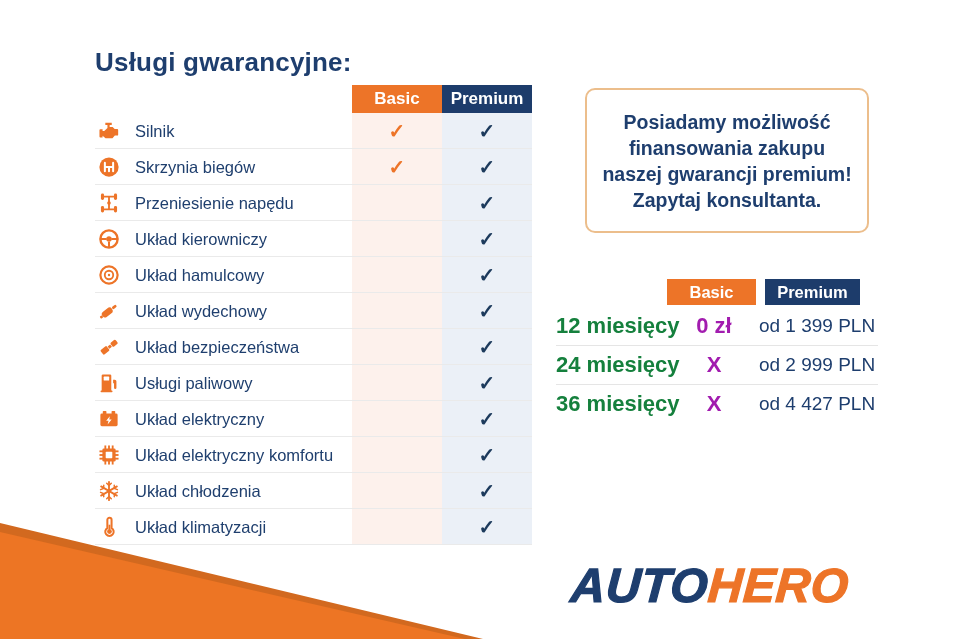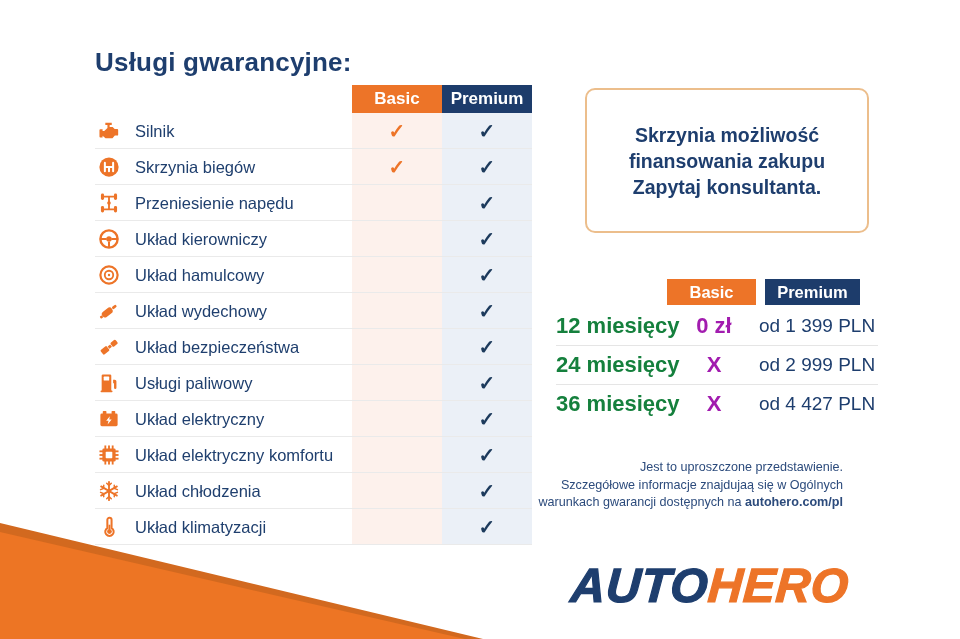--- a/index.html
+++ b/index.html
@@ -254,22 +254,23 @@
         </span>
         <span class="feat-label">Układ klimatyzacji</span>
         <span class="check basic"></span>
         <span class="check premium">✓</span>
       </div>
 
     </div>
   </div>
 
   <div class="callout">
-    <div class="callout-line">Skrzynia możliwość</div>
+    <div class="callout-line">Posiadamy możliwość</div>
     <div class="callout-line">finansowania zakupu</div>
+    <div class="callout-line">naszej gwarancji premium!</div>
     <div class="callout-line">Zapytaj konsultanta.</div>
   </div>
 
   <div class="pricing">
     <div class="p-head">
       <div class="p-head-box basic">Basic</div>
       <div class="p-head-box premium">Premium</div>
     </div>
     <div class="p-row">
       <span class="p-term">12 miesięcy</span>
@@ -281,25 +282,20 @@
       <span class="p-basic">X</span>
       <span class="p-premium">od 2 999 PLN</span>
     </div>
     <div class="p-row">
       <span class="p-term">36 miesięcy</span>
       <span class="p-basic">X</span>
       <span class="p-premium">od 4 427 PLN</span>
     </div>
   </div>
 
-  <div class="disclaimer">
-    <div>Jest to uproszczone przedstawienie.</div>
-    <div>Szczegółowe informacje znajdujaą się w Ogólnych</div>
-    <div><span>warunkach gwarancji dostępnych na </span><span class="link">autohero.com/pl</span></div>
-  </div>
 
   <div class="logo">
     <span class="auto">AUTO</span><span class="hero">HERO</span>
   </div>
 
   <div class="tri back"></div>
   <div class="tri front"></div>
 
 </div>
 

